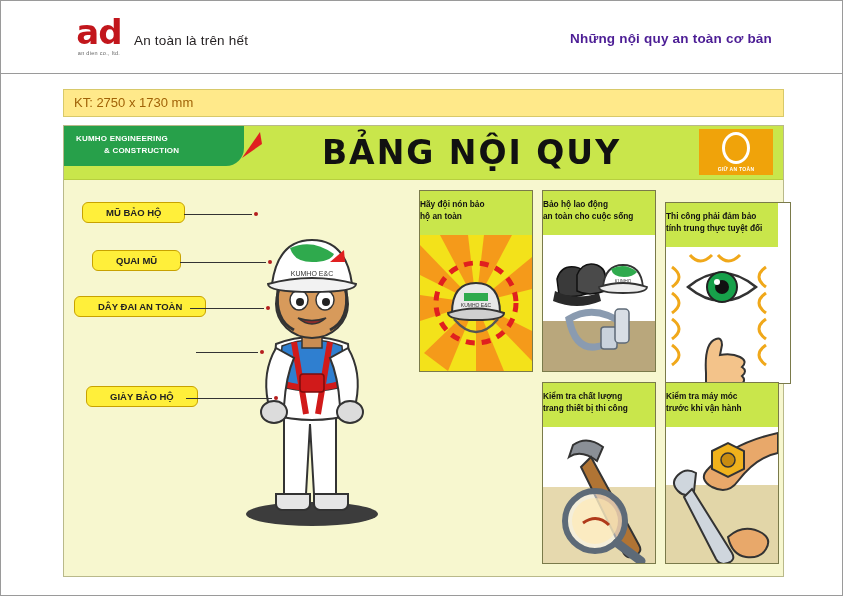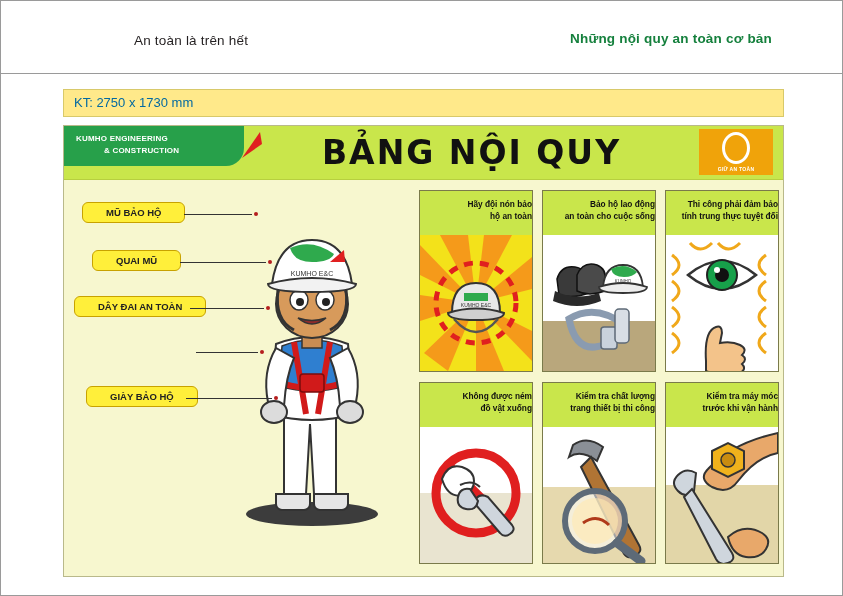--- a/index.html
+++ b/index.html
@@ -32,33 +32,33 @@
   }
   .logo .sub{
     font-size:5.5px; color:#666; letter-spacing:.3px; margin-top:3px;
   }
   .slogan{
     position:absolute; left:133px; top:32px;
     font-size:13.5px; color:#231f20; letter-spacing:.2px;
   }
   .doc-title{
     position:absolute; right:72px; top:30px;
-    font-size:13.5px; font-weight:bold; color:#15803d; letter-spacing:.2px;
+    font-size:13.5px; font-weight:bold; color:#4c1d95; letter-spacing:.2px;
   }
   .hr-top{
     position:absolute; left:0; top:72px; width:843px; height:1px; background:#9a9a9a;
   }
 
   
   .sizebar{
     position:absolute; left:62px; top:88px; width:719px; height:26px;
     background:#ffe98a; border:1px solid #d8c96a;
   }
   .sizebar span{
-    position:absolute; left:10px; top:5px; font-size:13px; color:#0369a1;
+    position:absolute; left:10px; top:5px; font-size:13px; color:#a16207;
   }
 
   
   .poster{
     position:absolute; left:62px; top:124px; width:719px; height:450px;
     background:#f7f7cf; border:1px solid #b9b98a;
   }
   .poster-top{
     position:absolute; left:0; top:0; width:719px; height:53px;
     background:#c9e64b;
@@ -127,41 +127,45 @@
     position:absolute; left:355px; top:64px; width:358px; height:378px;
   }
   .card{
     position:absolute; width:112px; height:180px;
     border:1px solid #7a7a4a;
     background:#ffffff;
     overflow:hidden;
   }
   .card .cap{
     position:absolute; left:0; top:0; width:112px; height:44px;
-    text-align:right;
+    text-align:left;
     font-size:8.3px; font-weight:bold; color:#111; line-height:12px;
     padding-top:7px; box-sizing:border-box;
   }
   .card .art{
     position:absolute; left:0; top:44px; width:112px; height:136px;
   }
 
-  .c1{left:0;top:0;}    .c2{left:123px;top:0;}   .c3{left:246px;top:0;}
+  .c1{left:0;top:0;}    .c2{left:123px;top:0;}   .c3{left:246px;top:12px;padding-left:12px;}
   .c4{left:0;top:192px;} .c5{left:123px;top:192px;} .c6{left:246px;top:192px;}
 
   .cap-green{background:#c9e64b;}
 
   svg{display:block;}
 </style>
 </head>
 <body>
 
 <div id="page">
 
   <div class="header">
+    <div class="logo">
+      <div class="mark">ad</div>
+      <div class="sub">an dien co., ltd.</div>
+    </div>
     <div class="slogan">An toàn là trên hết</div>
     <div class="doc-title">Những nội quy an toàn cơ bản</div>
   </div>
   <div class="hr-top"></div>
 
   <div class="sizebar">
     <span>KT:  2750 x 1730 mm</span>
   </div>
 
   <div class="poster">
@@ -321,38 +325,20 @@
 
           <path d="M22 40 q34 -28 68 0 q-34 28 -68 0 z" fill="#ffffff" stroke="#333" stroke-width="2.5"></path>
           <circle cx="56" cy="40" r="15" fill="#17a04a" stroke="#222" stroke-width="2"></circle>
           <circle cx="56" cy="40" r="7" fill="#111"></circle>
           <circle cx="51" cy="35" r="3" fill="#ffffff"></circle>
 
           <path d="M40 126 q-2 -30 10 -34 q6 -2 6 6 l-2 10 q12 -2 20 2 q8 4 2 10 q6 4 0 9 q5 5 -2 9 q-14 6 -34 -2 z" fill="#f3c38a" stroke="#333" stroke-width="2"></path>
         </svg>
       </div>
 
-      <div class="card c4">
-        <div class="cap cap-green">
-          <div>Không được ném</div>
-          <div>đồ vật xuống</div>
-        </div>
-        <svg class="art" viewBox="0 0 112 136">
-          <rect width="112" height="136" fill="#ffffff"></rect>
-          <rect y="66" width="112" height="70" fill="#e9e4d0"></rect>
-          <circle cx="56" cy="66" r="40" fill="none" stroke="#e01f1f" stroke-width="9"></circle>
-          <line x1="28" y1="38" x2="84" y2="94" stroke="#e01f1f" stroke-width="9"></line>
-
-          <path d="M22 52 q6 -16 20 -12 q12 4 12 14 q0 10 -10 14 q-16 4 -22 -16 z" fill="#ffffff" stroke="#333" stroke-width="2"></path>
-          <path d="M40 58 q12 -6 20 2" stroke="#333" stroke-width="2" fill="none"></path>
-
-          <path d="M56 72 q4 -6 12 -2 l24 28 q4 5 -2 9 q-6 4 -10 -1 l-24 -28 q-4 -4 0 -6 z" fill="#cfd6dd" stroke="#333" stroke-width="2"></path>
-          <path d="M50 62 q-10 -2 -12 8 q-2 10 8 12 q10 2 12 -8 z" fill="#cfd6dd" stroke="#333" stroke-width="2"></path>
-        </svg>
-      </div>
 
       <div class="card c5">
         <div class="cap cap-green">
           <div>Kiểm tra chất lượng</div>
           <div>trang thiết bị thi công</div>
         </div>
         <svg class="art" viewBox="0 0 112 136">
           <rect width="112" height="136" fill="#ffffff"></rect>
           <rect y="60" width="112" height="76" fill="#e6d9ae"></rect>
 

